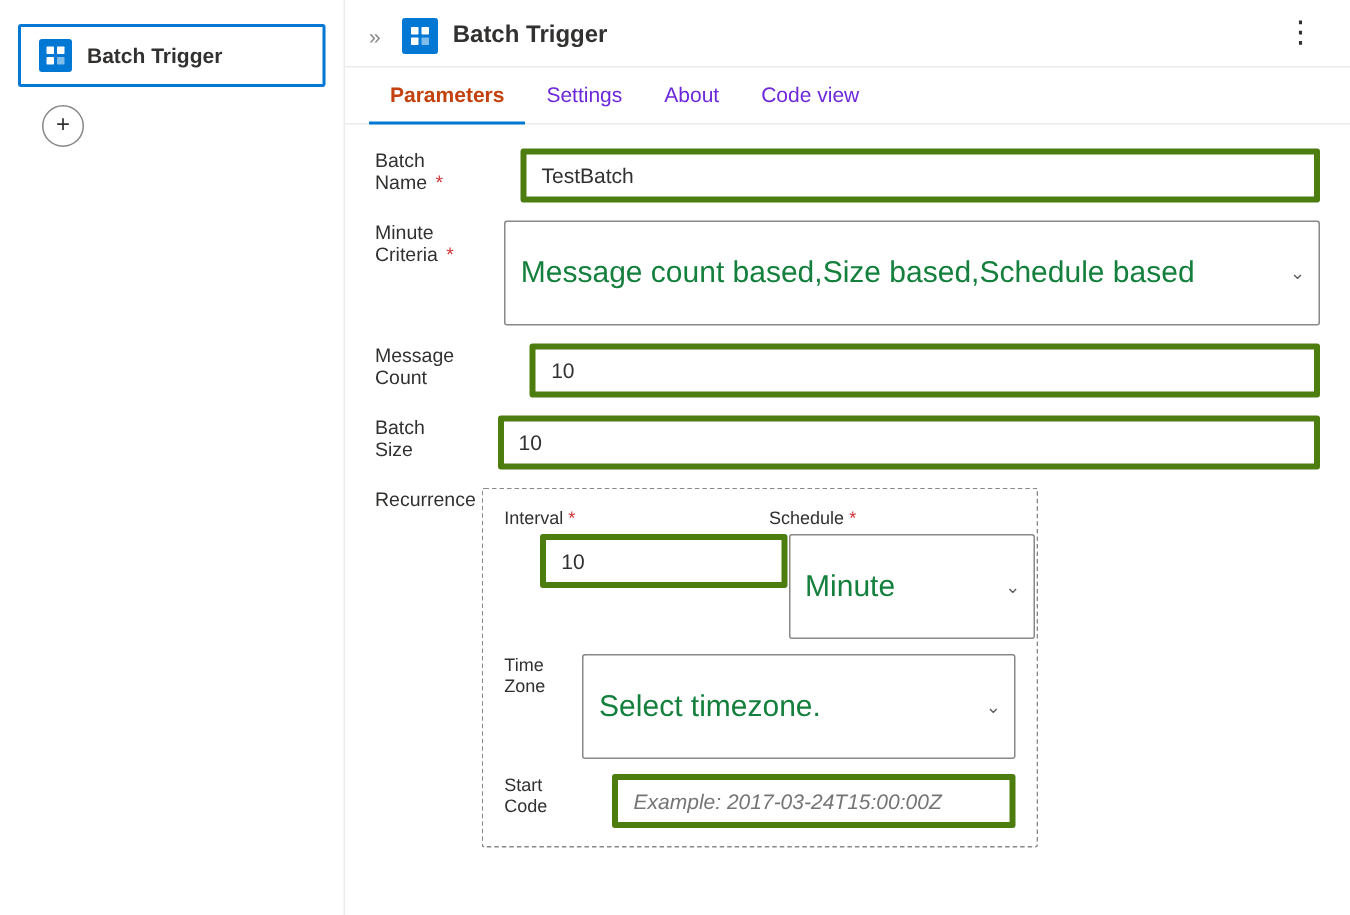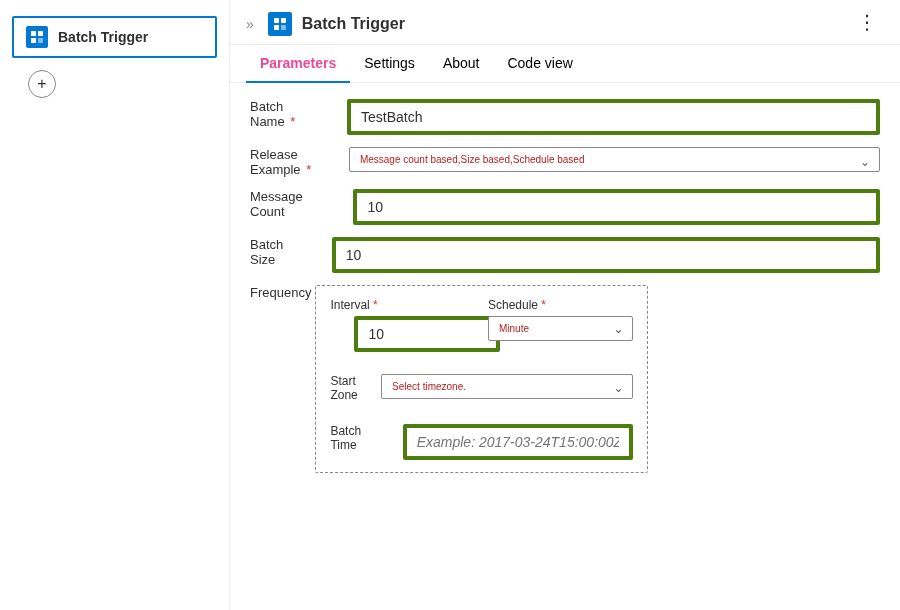--- a/index.html
+++ b/index.html
@@ -137,27 +137,27 @@
       display: flex;
       padding: 0 16px;
       border-bottom: 1px solid #edebe9;
       gap: 0;
     }
 
     .tab {
       padding: 10px 14px;
       cursor: pointer;
       font-size: 14px;
-      color: #000000;
+      color: #6d28d9;
       border-bottom: 2px solid transparent;
       margin-bottom: -1px;
     }
 
     .tab.active {
-      color: #ec4899;
+      color: #c2410c;
       border-bottom: 2px solid #0078d4;
       font-weight: 600;
     }
 
     
     .form-content {
       padding: 16px 20px;
       display: flex;
       flex-direction: column;
       gap: 12px;
@@ -191,25 +191,25 @@
       margin-left: 24px;
     }
 
     .text-input.placeholder-style {
       color: #be185d;
       font-style: italic;
     }
 
     .select-input {
       width: 100%;
-      padding: 6px 10px;
+      padding: 23px 10px;
       border: 1px solid #8a8886;
       border-radius: 2px;
-      font-size: 10px;
-      color: #b91c1c;
+      font-size: 20px;
+      color: #15803d;
       background: #fff;
       outline: none;
       appearance: none;
       cursor: pointer;
     }
 
     .select-wrapper {
       position: relative;
       width: 100%;
     }
@@ -224,21 +224,21 @@
       font-size: 12px;
     }
 
     
     .recurrence-section {
       border: 1px dashed #8a8886;
       border-radius: 2px;
       padding: 12px 14px;
       display: flex;
       flex-direction: column;
-      gap: 22px;
+      gap: 10px;
       justify-content: center;
     }
 
     .recurrence-row {
       display: flex;
       gap: 12px;
       align-items: flex-start;
     }
 
     .recurrence-col {
@@ -259,20 +259,21 @@
       font-size: 12px;
       color: #323130;
     }
 
     .sub-label .required {
       color: #d13438;
     }
 
     .select-wrapper-relative {
       position: relative;
+      margin-left: 13px;
     }
   </style>
 </head>
 <body>
 
 <div class="sidebar">
   <div class="sidebar-item">
     <div class="sidebar-item-icon">
       <svg width="14" height="14" viewBox="0 0 14 14" fill="none" xmlns="http://www.w3.org/2000/svg">
         <rect x="1" y="1" width="5" height="5" rx="0.5" fill="white"></rect>
@@ -315,42 +316,42 @@
 
     <div class="field-group">
       <label class="field-label">
         <span>Batch Name</span><span class="required"> *</span>
       </label>
       <input type="text" class="text-input" value="TestBatch" style="">
     </div>
 
     <div class="field-group">
       <label class="field-label">
-        <span>Release Example</span><span class="required"> *</span>
+        <span>Minute Criteria</span><span class="required"> *</span>
       </label>
       <div class="select-wrapper">
         <select class="select-input">
           <option>Message count based,Size based,Schedule based</option>
         </select>
         <span class="select-chevron">⌄</span>
       </div>
     </div>
 
     <div class="field-group">
       <label class="field-label">Message Count</label>
       <input type="text" class="text-input" value="10" style="">
     </div>
 
     <div class="field-group">
       <label class="field-label">Batch Size</label>
       <input type="text" class="text-input" value="10" style="">
     </div>
 
     <div class="field-group">
-      <label class="field-label">Frequency</label>
+      <label class="field-label">Recurrence</label>
       <div class="recurrence-section">
 
         <div class="recurrence-row">
           <div class="recurrence-col interval">
             <label class="sub-label">
               <span>Interval</span><span class="required"> *</span>
             </label>
             <input type="text" class="text-input" value="10" style="">
           </div>
           <div class="recurrence-col frequency">
@@ -360,31 +361,31 @@
             <div class="select-wrapper select-wrapper-relative">
               <select class="select-input">
                 <option>Minute</option>
               </select>
               <span class="select-chevron">⌄</span>
             </div>
           </div>
         </div>
 
         <div class="field-group">
-          <label class="sub-label">Start Zone</label>
+          <label class="sub-label">Time Zone</label>
           <div class="select-wrapper">
             <select class="select-input">
               <option value="">Select timezone.</option>
             </select>
             <span class="select-chevron">⌄</span>
           </div>
         </div>
 
         <div class="field-group">
-          <label class="sub-label">Batch Time</label>
+          <label class="sub-label">Start Code</label>
           <input type="text" class="text-input placeholder-style" placeholder="Example: 2017-03-24T15:00:00Z" style="">
         </div>
 
       </div>
     </div>
 
   </div>
 </div>
 
 </body></html>

